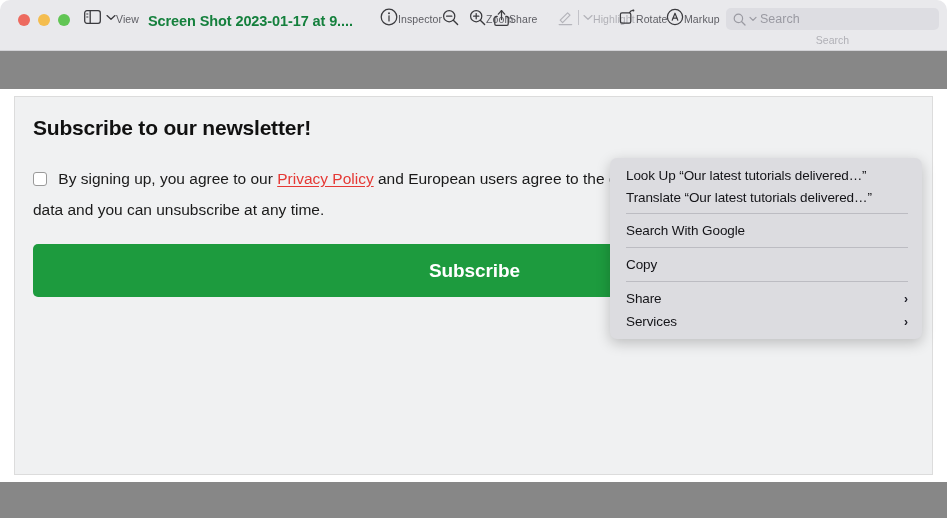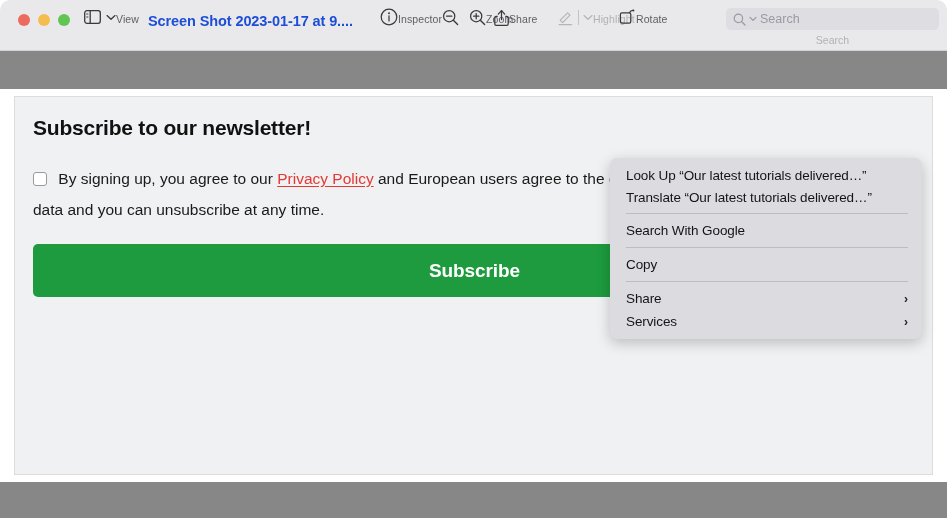--- a/index.html
+++ b/index.html
@@ -68,21 +68,21 @@
   .tb-glyph.dim { color: #b4b4ba; }
 
   .view-group { left: 84px; width: 64px; }
   .view-row { display: flex; align-items: center; gap: 5px; }
 
   .win-title {
     position: absolute;
     left: 148px; top: 13px;
     font-size: 14.5px;
     font-weight: bold;
-    color: #1d4ed8;
+    color: #15803d;
     white-space: nowrap;
     letter-spacing: -0.1px;
   }
 
   .tb-inspector { left: 380px; }
   .tb-zoom      { left: 442px; }
   .tb-share     { left: 494px; }
   .tb-highlight { left: 557px; width: 64px; }
   .tb-rotate    { left: 618px; text-align: right; }
   .tb-markup    { left: 666px; }
@@ -340,20 +340,30 @@
       <div class="tb-glyph">
         <svg width="18" height="18" viewBox="0 0 18 18">
           <rect x="2.4" y="4.8" width="10.4" height="10.4" rx="1.6" fill="none" stroke="#3a3a3e" stroke-width="1.25"></rect>
           <path d="M11.6 4.6 a3.6 3.6 0 0 1 3.6 -2.2" fill="none" stroke="#3a3a3e" stroke-width="1.25" stroke-linecap="round"></path>
           <circle cx="15.4" cy="2.5" r="1" fill="#3a3a3e"></circle>
         </svg>
       </div>
       <div class="tb-label">Rotate</div>
     </div>
 
+    <div class="tb-item tb-markup">
+      <div class="tb-glyph">
+        <svg width="18" height="18" viewBox="0 0 18 18">
+          <circle cx="9" cy="9" r="7.6" fill="none" stroke="#3a3a3e" stroke-width="1.25"></circle>
+          <path d="M6.2 12.2 L9 5.2 L11.8 12.2" fill="none" stroke="#3a3a3e" stroke-width="1.2" stroke-linecap="round" stroke-linejoin="round"></path>
+          <line x1="7.2" y1="10.2" x2="10.8" y2="10.2" stroke="#3a3a3e" stroke-width="1.2" stroke-linecap="round"></line>
+        </svg>
+      </div>
+      <div class="tb-label">Markup</div>
+    </div>
 
     <div class="search-group">
       <div class="search-field">
         <svg width="13" height="13" viewBox="0 0 13 13">
           <circle cx="5.4" cy="5.4" r="4.2" fill="none" stroke="#9a9aa2" stroke-width="1.2"></circle>
           <line x1="8.5" y1="8.5" x2="12" y2="12" stroke="#9a9aa2" stroke-width="1.3" stroke-linecap="round"></line>
         </svg>
         <svg width="8" height="6" viewBox="0 0 8 6">
           <polyline points="1,1.4 4,4.4 7,1.4" fill="none" stroke="#9a9aa2" stroke-width="1.2" stroke-linecap="round" stroke-linejoin="round"></polyline>
         </svg>

